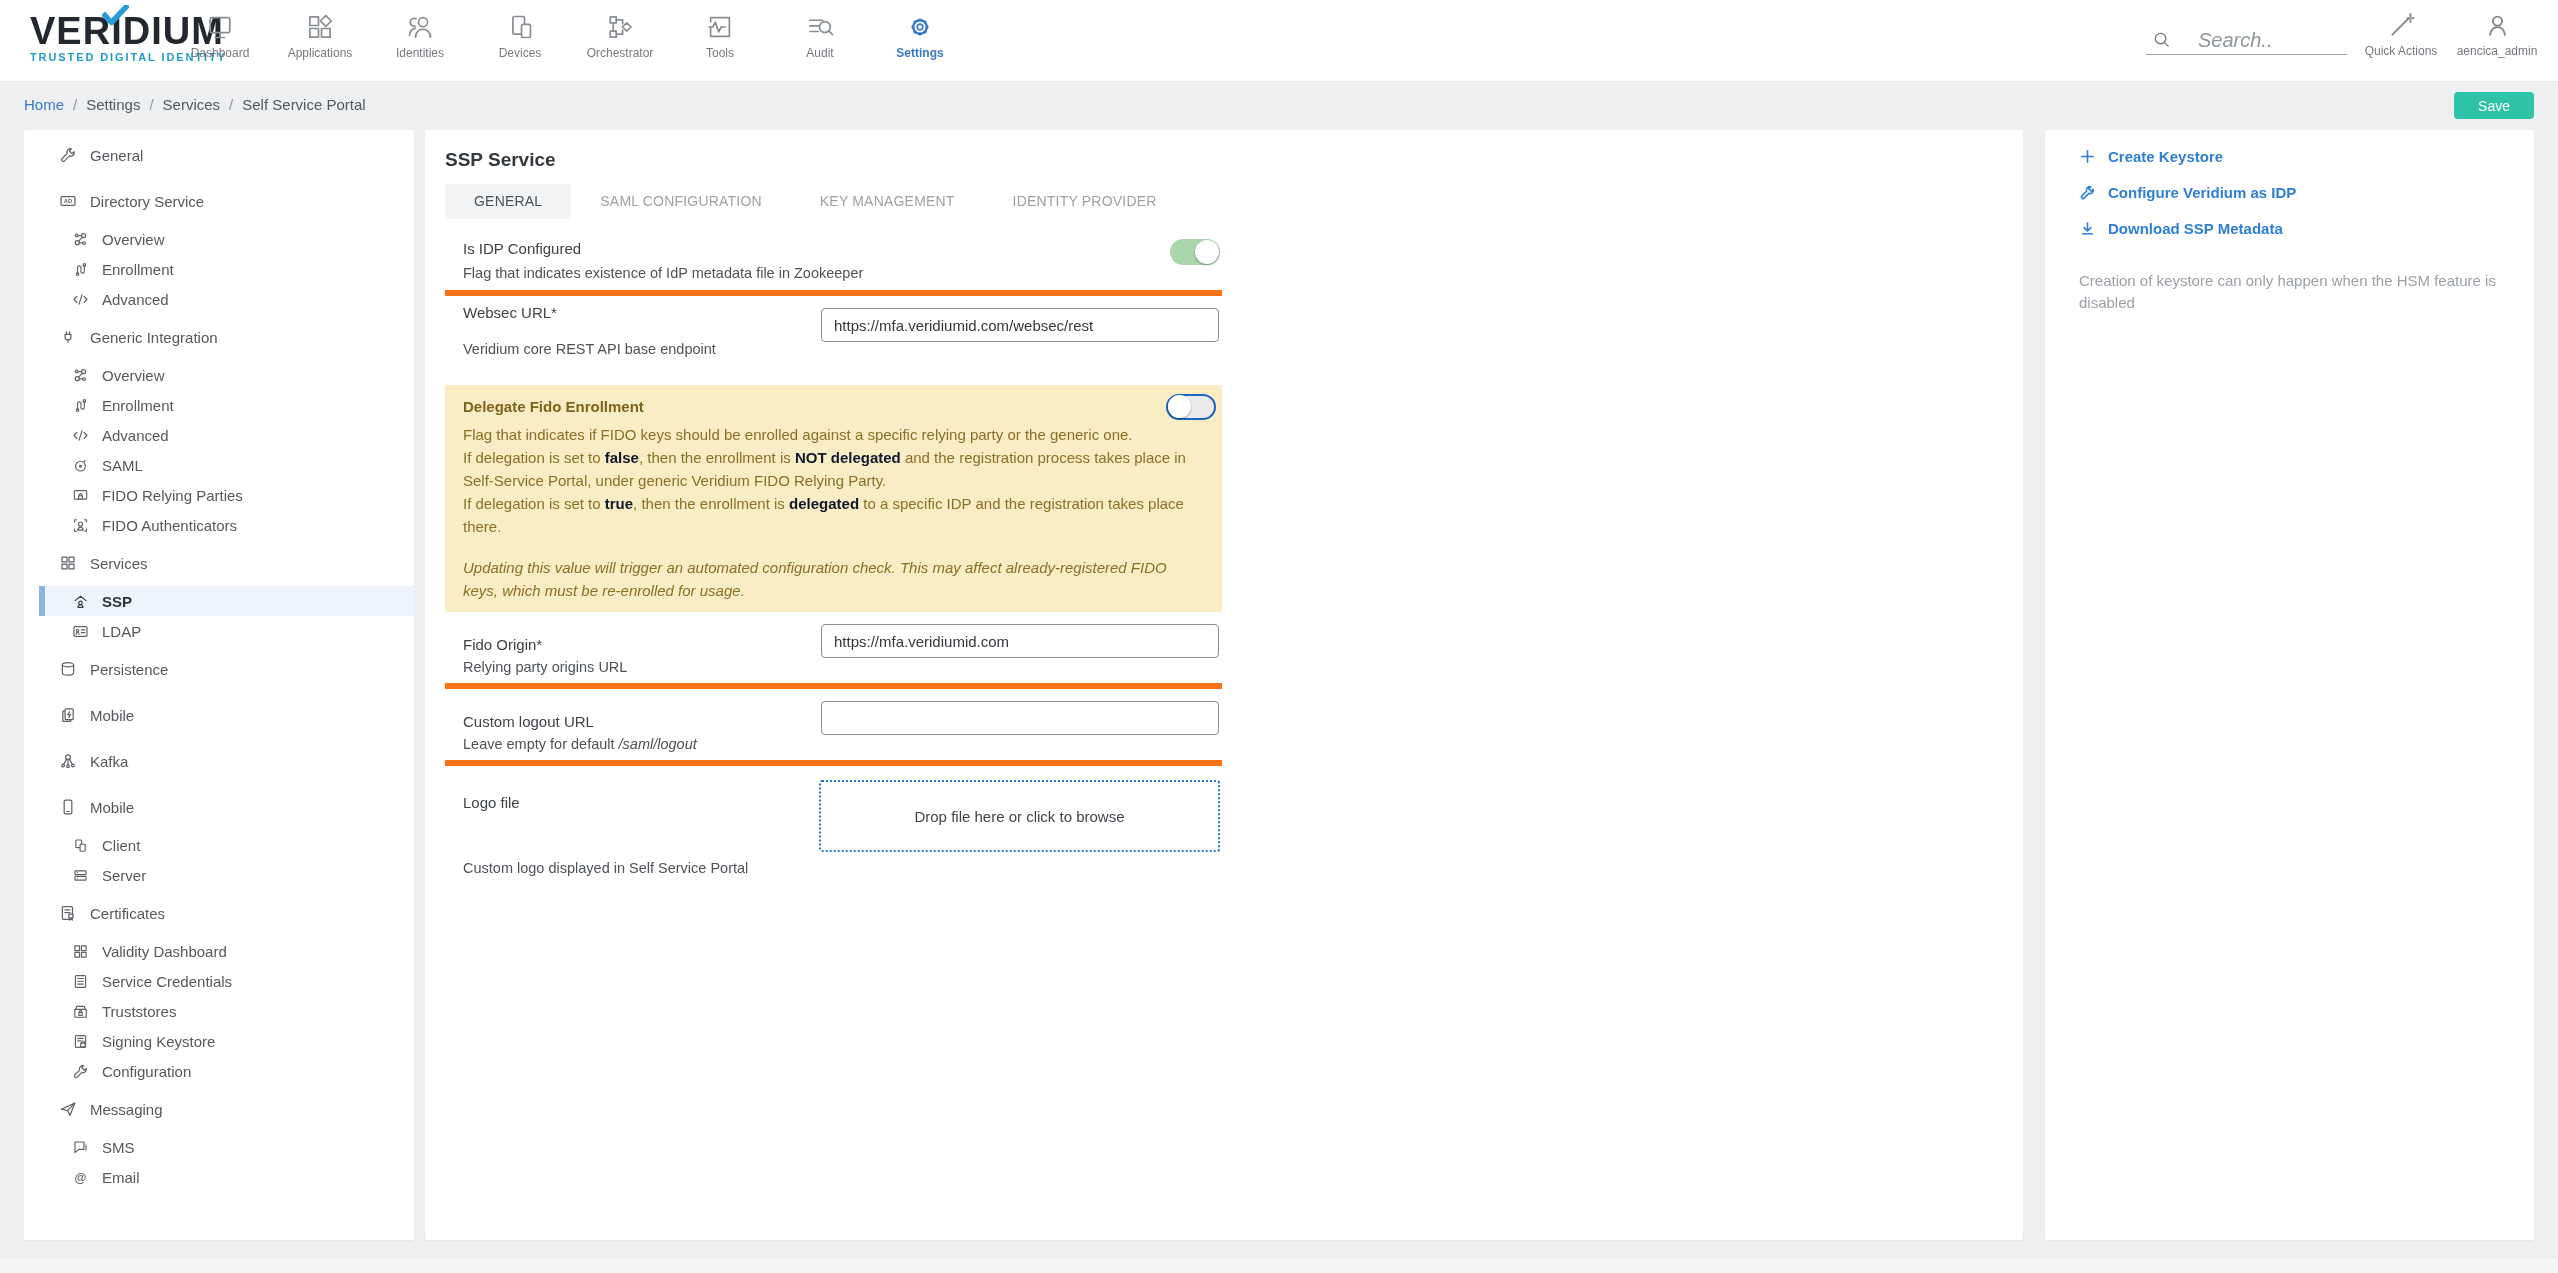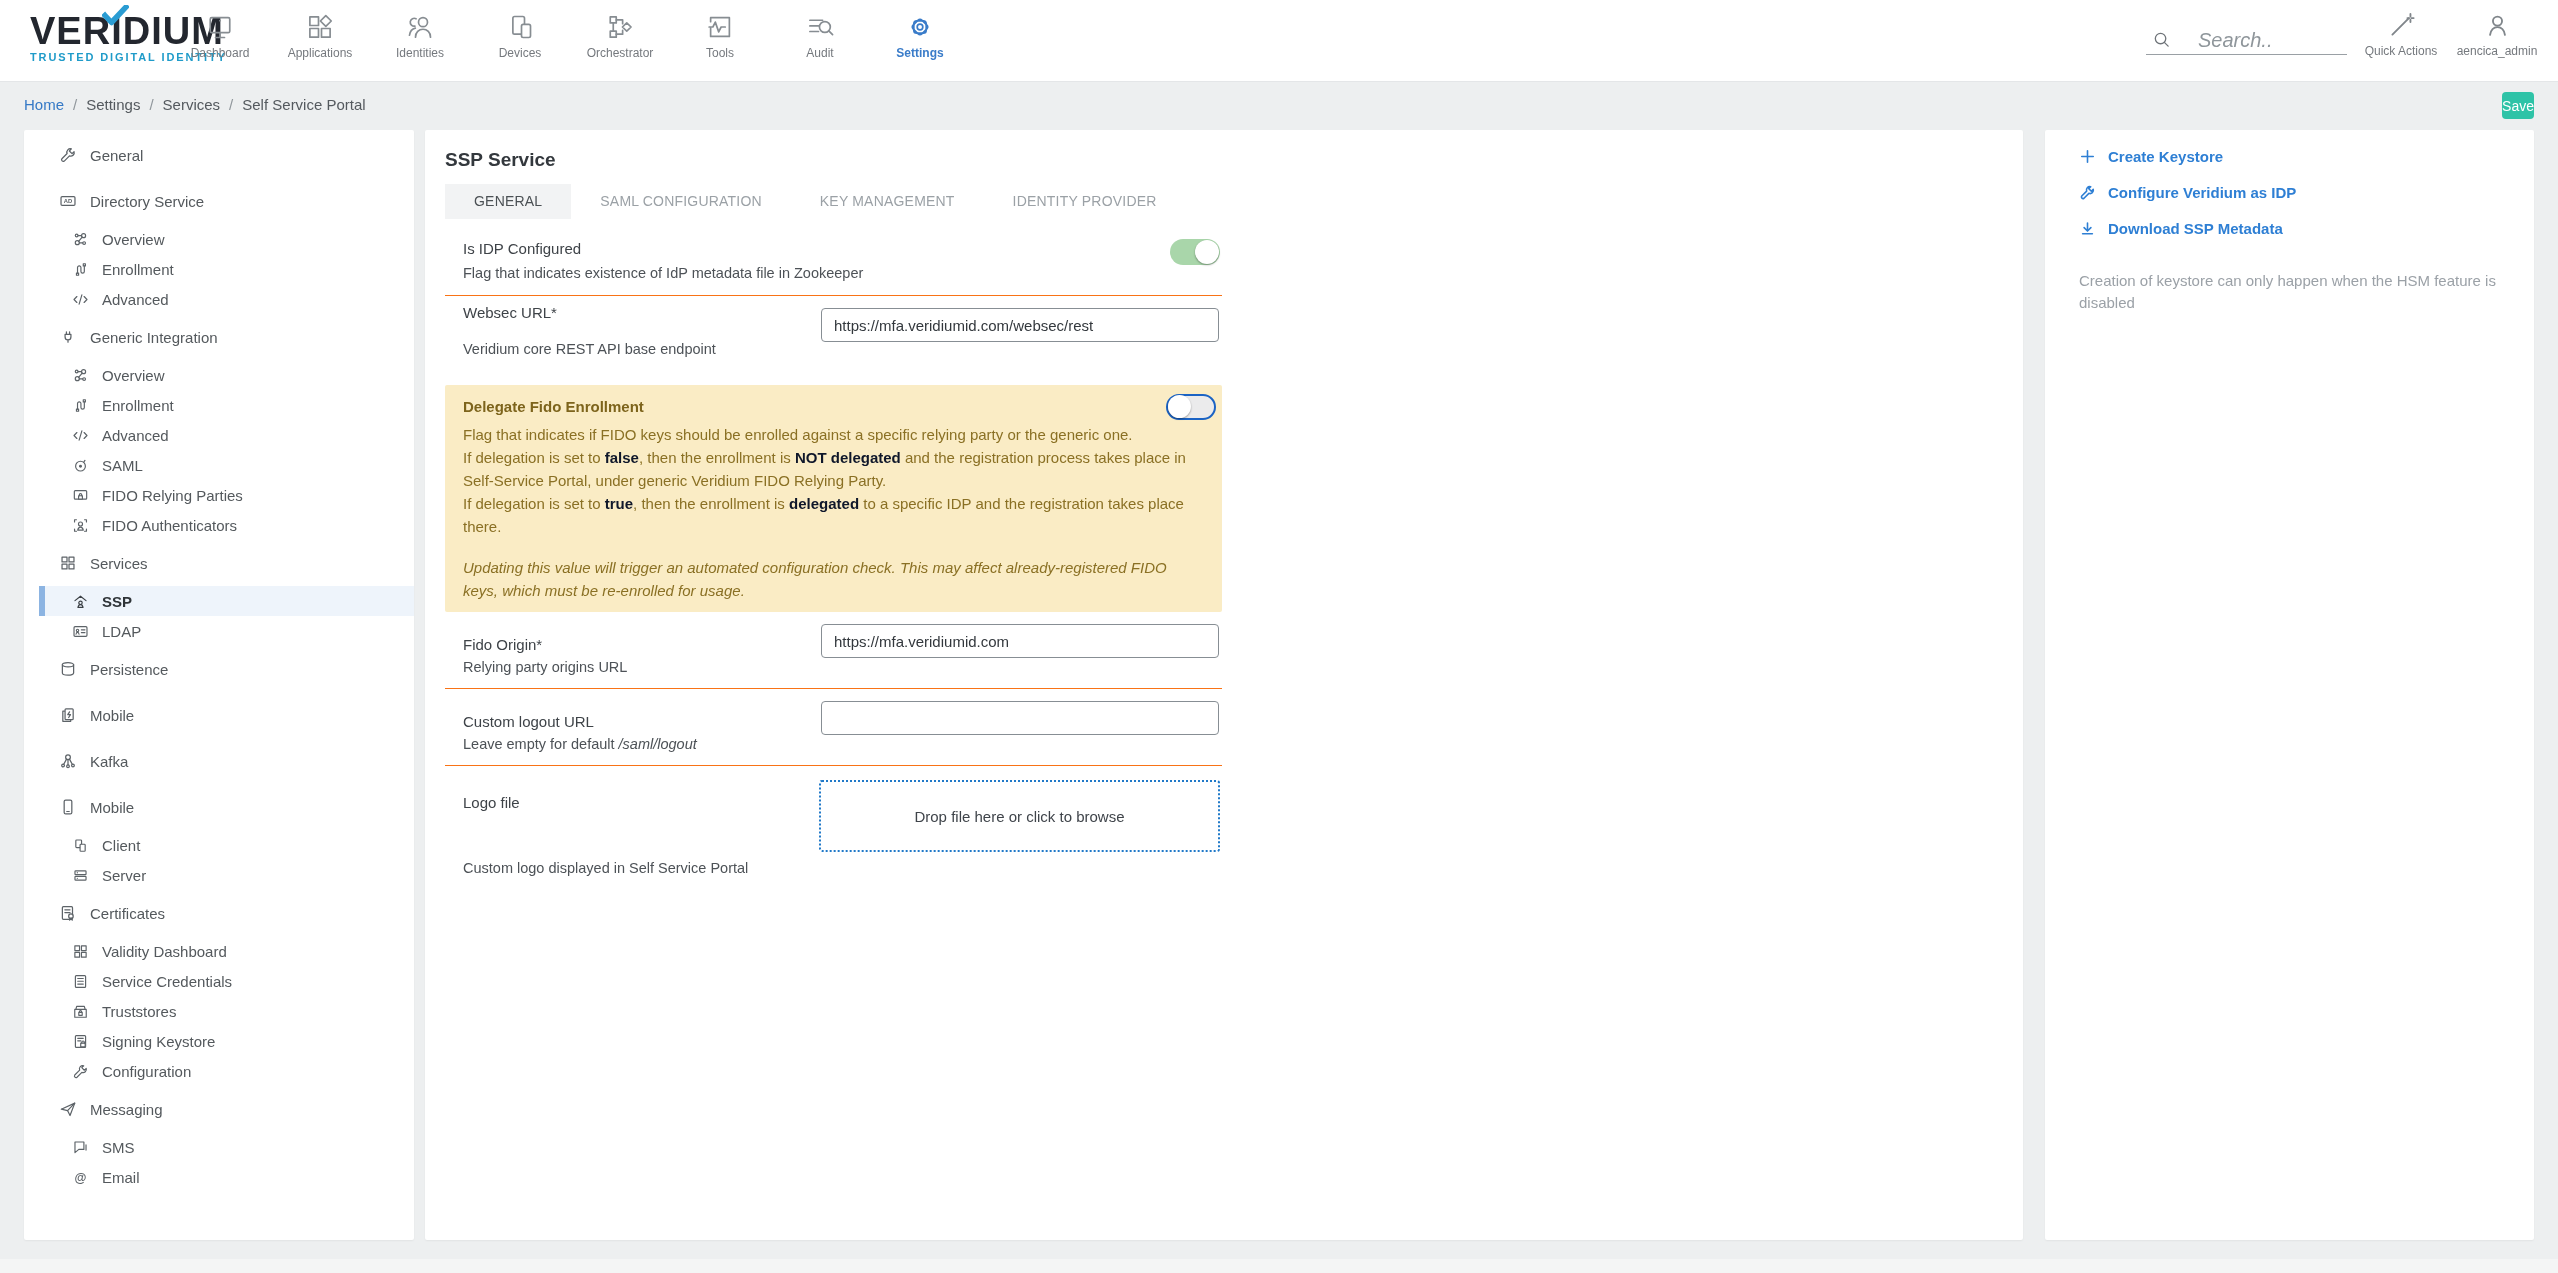--- a/index.html
+++ b/index.html
@@ -32,42 +32,42 @@
   #quickActions{left:2340px;width:122px;}
   #userMenu{left:2442px;width:110px;}
   .tb-item .icon svg{width:27px;height:27px;}
   .tb-label{font-size:12px;color:#75797e;margin-top:5px;}
   
   .crumbbar{position:absolute;top:82px;left:0;right:0;height:48px;}
   #breadcrumb{position:absolute;left:24px;top:14px;font-size:15px;color:#54595e;}
   .crumb{cursor:pointer;}
   .crumb.home{color:#3579c6;}
   .crumb-sep{color:#90969b;margin:0 9px;}
-  .save{position:absolute;right:24px;top:10px;height:27px;padding:0 0;background:#2ec3a7;color:#fff;border:none;border-radius:4px;
+  .save{position:absolute;right:24px;top:10px;height:27px;padding:0 24px;background:#2ec3a7;color:#fff;border:none;border-radius:4px;
         font-size:14px;font-family:inherit;cursor:pointer;}
   
   .card{position:absolute;top:130px;background:#fff;border-radius:2px;box-shadow:0 1px 2px rgba(0,0,0,.05);}
   .sidebar{left:24px;width:390px;height:1110px;padding-top:2px;overflow:hidden;}
   .side-item{display:flex;align-items:center;cursor:pointer;color:#5d6368;}
   .grp{height:46px;padding-left:35px;}
   .grp .icon svg{width:18px;height:18px;}
   .sub{height:30px;padding-left:48px;}
   .sub .icon svg{width:17px;height:17px;}
   .side-label{margin-left:13px;font-size:15px;color:#54595d;white-space:nowrap;}
   .side-item.active{background:#eef4fb;border-left:6px solid #8cb4e2;margin-left:15px;padding-left:27px;color:#3a3f44;}
   .side-item.active .side-label{font-weight:700;color:#2f3438;}
   
   .main{left:425px;width:1598px;height:1110px;overflow:hidden;}
   .main-inner{margin-left:20px;width:777px;}
   h1{margin:18px 0 0 0;font-size:19px;line-height:24px;color:#33383d;font-weight:700;}
   .tabs{display:flex;margin-top:12px;height:35px;}
   .tab{padding:0 29px;line-height:35px;font-size:14px;color:#9ba1a6;letter-spacing:.2px;cursor:pointer;white-space:nowrap;}
   .tab.active{background:#f2f3f4;color:#4b5054;}
   .rows{margin-top:13px;}
-  .row{position:relative;border-bottom:1px solid #f97316;}
+  .row{position:relative;border-bottom:6px solid #f97316;}
   .row .lbl{position:absolute;left:18px;font-size:15px;color:#3e4348;}
   .row .desc{position:absolute;left:18px;font-size:14.5px;color:#4d5257;}
   .row-idp{height:64px;}
   .row-idp .lbl{top:8px;} .row-idp .desc{top:33px;}
   .row-idp .tg{position:absolute;right:2px;top:7px;}
   .row-websec{height:89px;border-bottom:none;}
   .row-websec .lbl{top:8px;} .row-websec .desc{top:45px;}
   .ctl{position:absolute;left:376px;top:12px;width:398px;}
   .inp{height:34px;border:1px solid #878e94;border-radius:4px;padding:0 12px;font-size:15px;color:#33383d;font-family:inherit;outline:none;width:398px;background:#fff;}
   .row-fido{height:77px;} .row-fido .lbl{top:24px;} .row-fido .desc{top:47px;}

